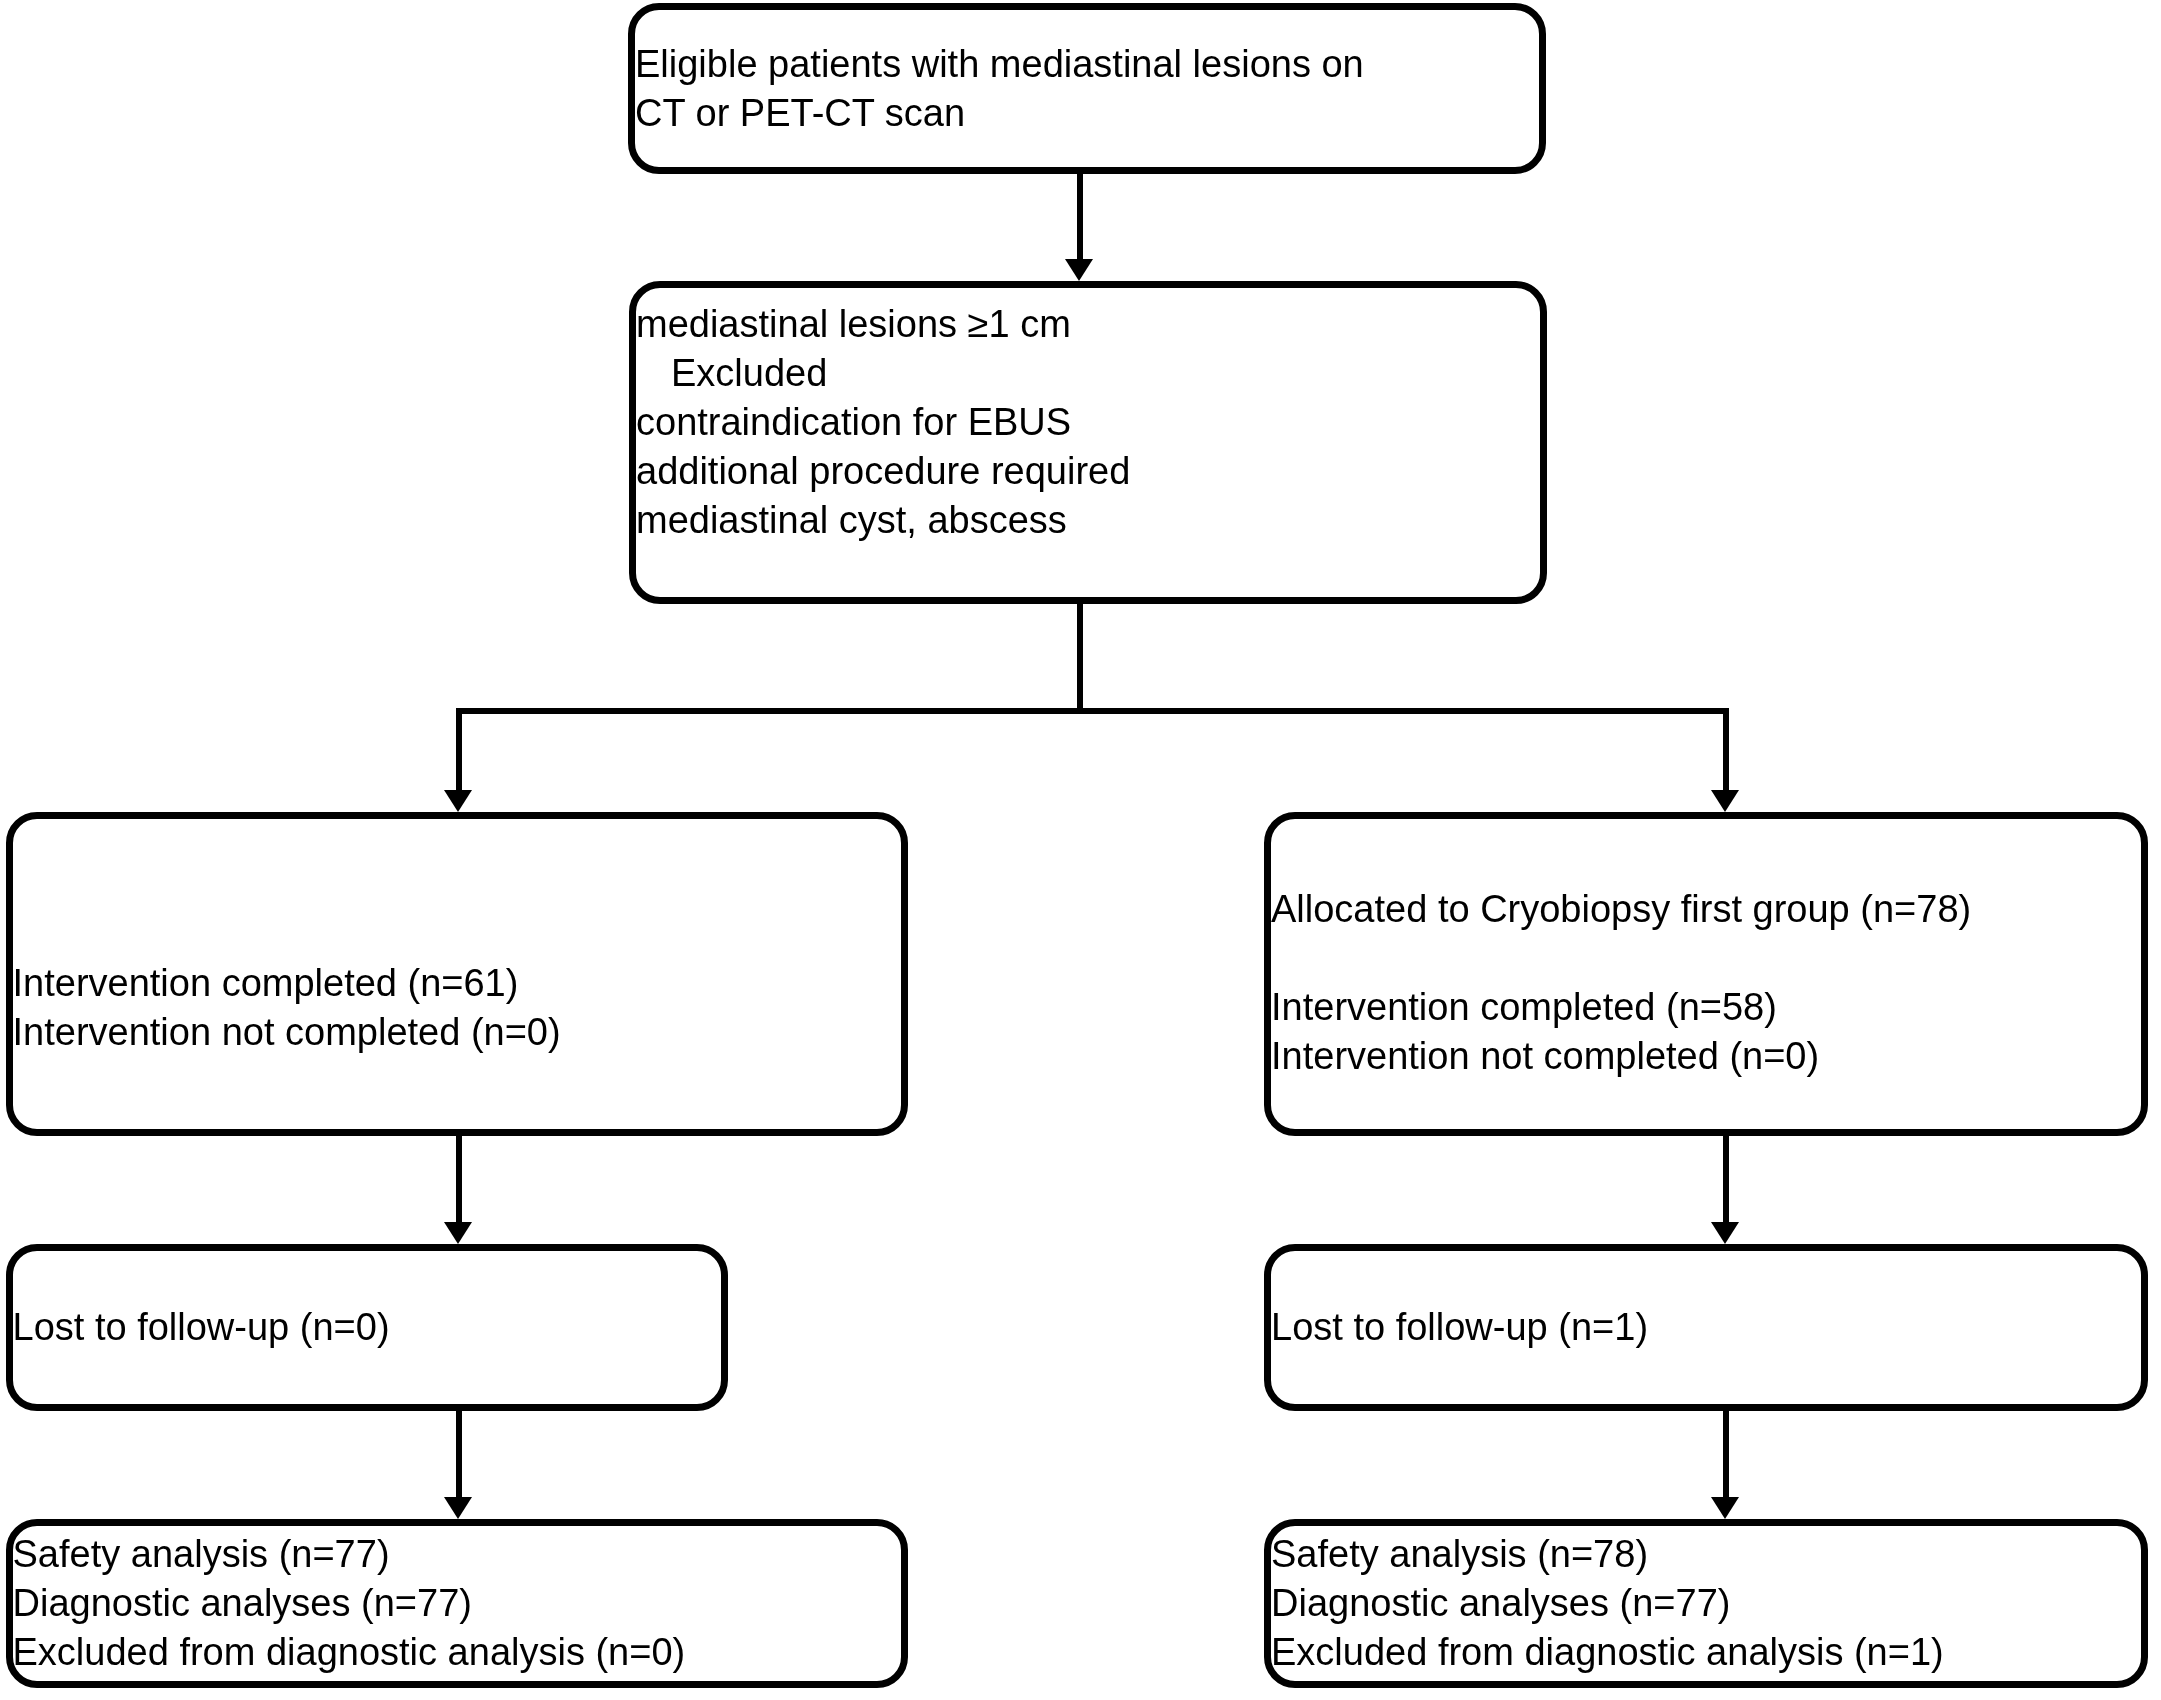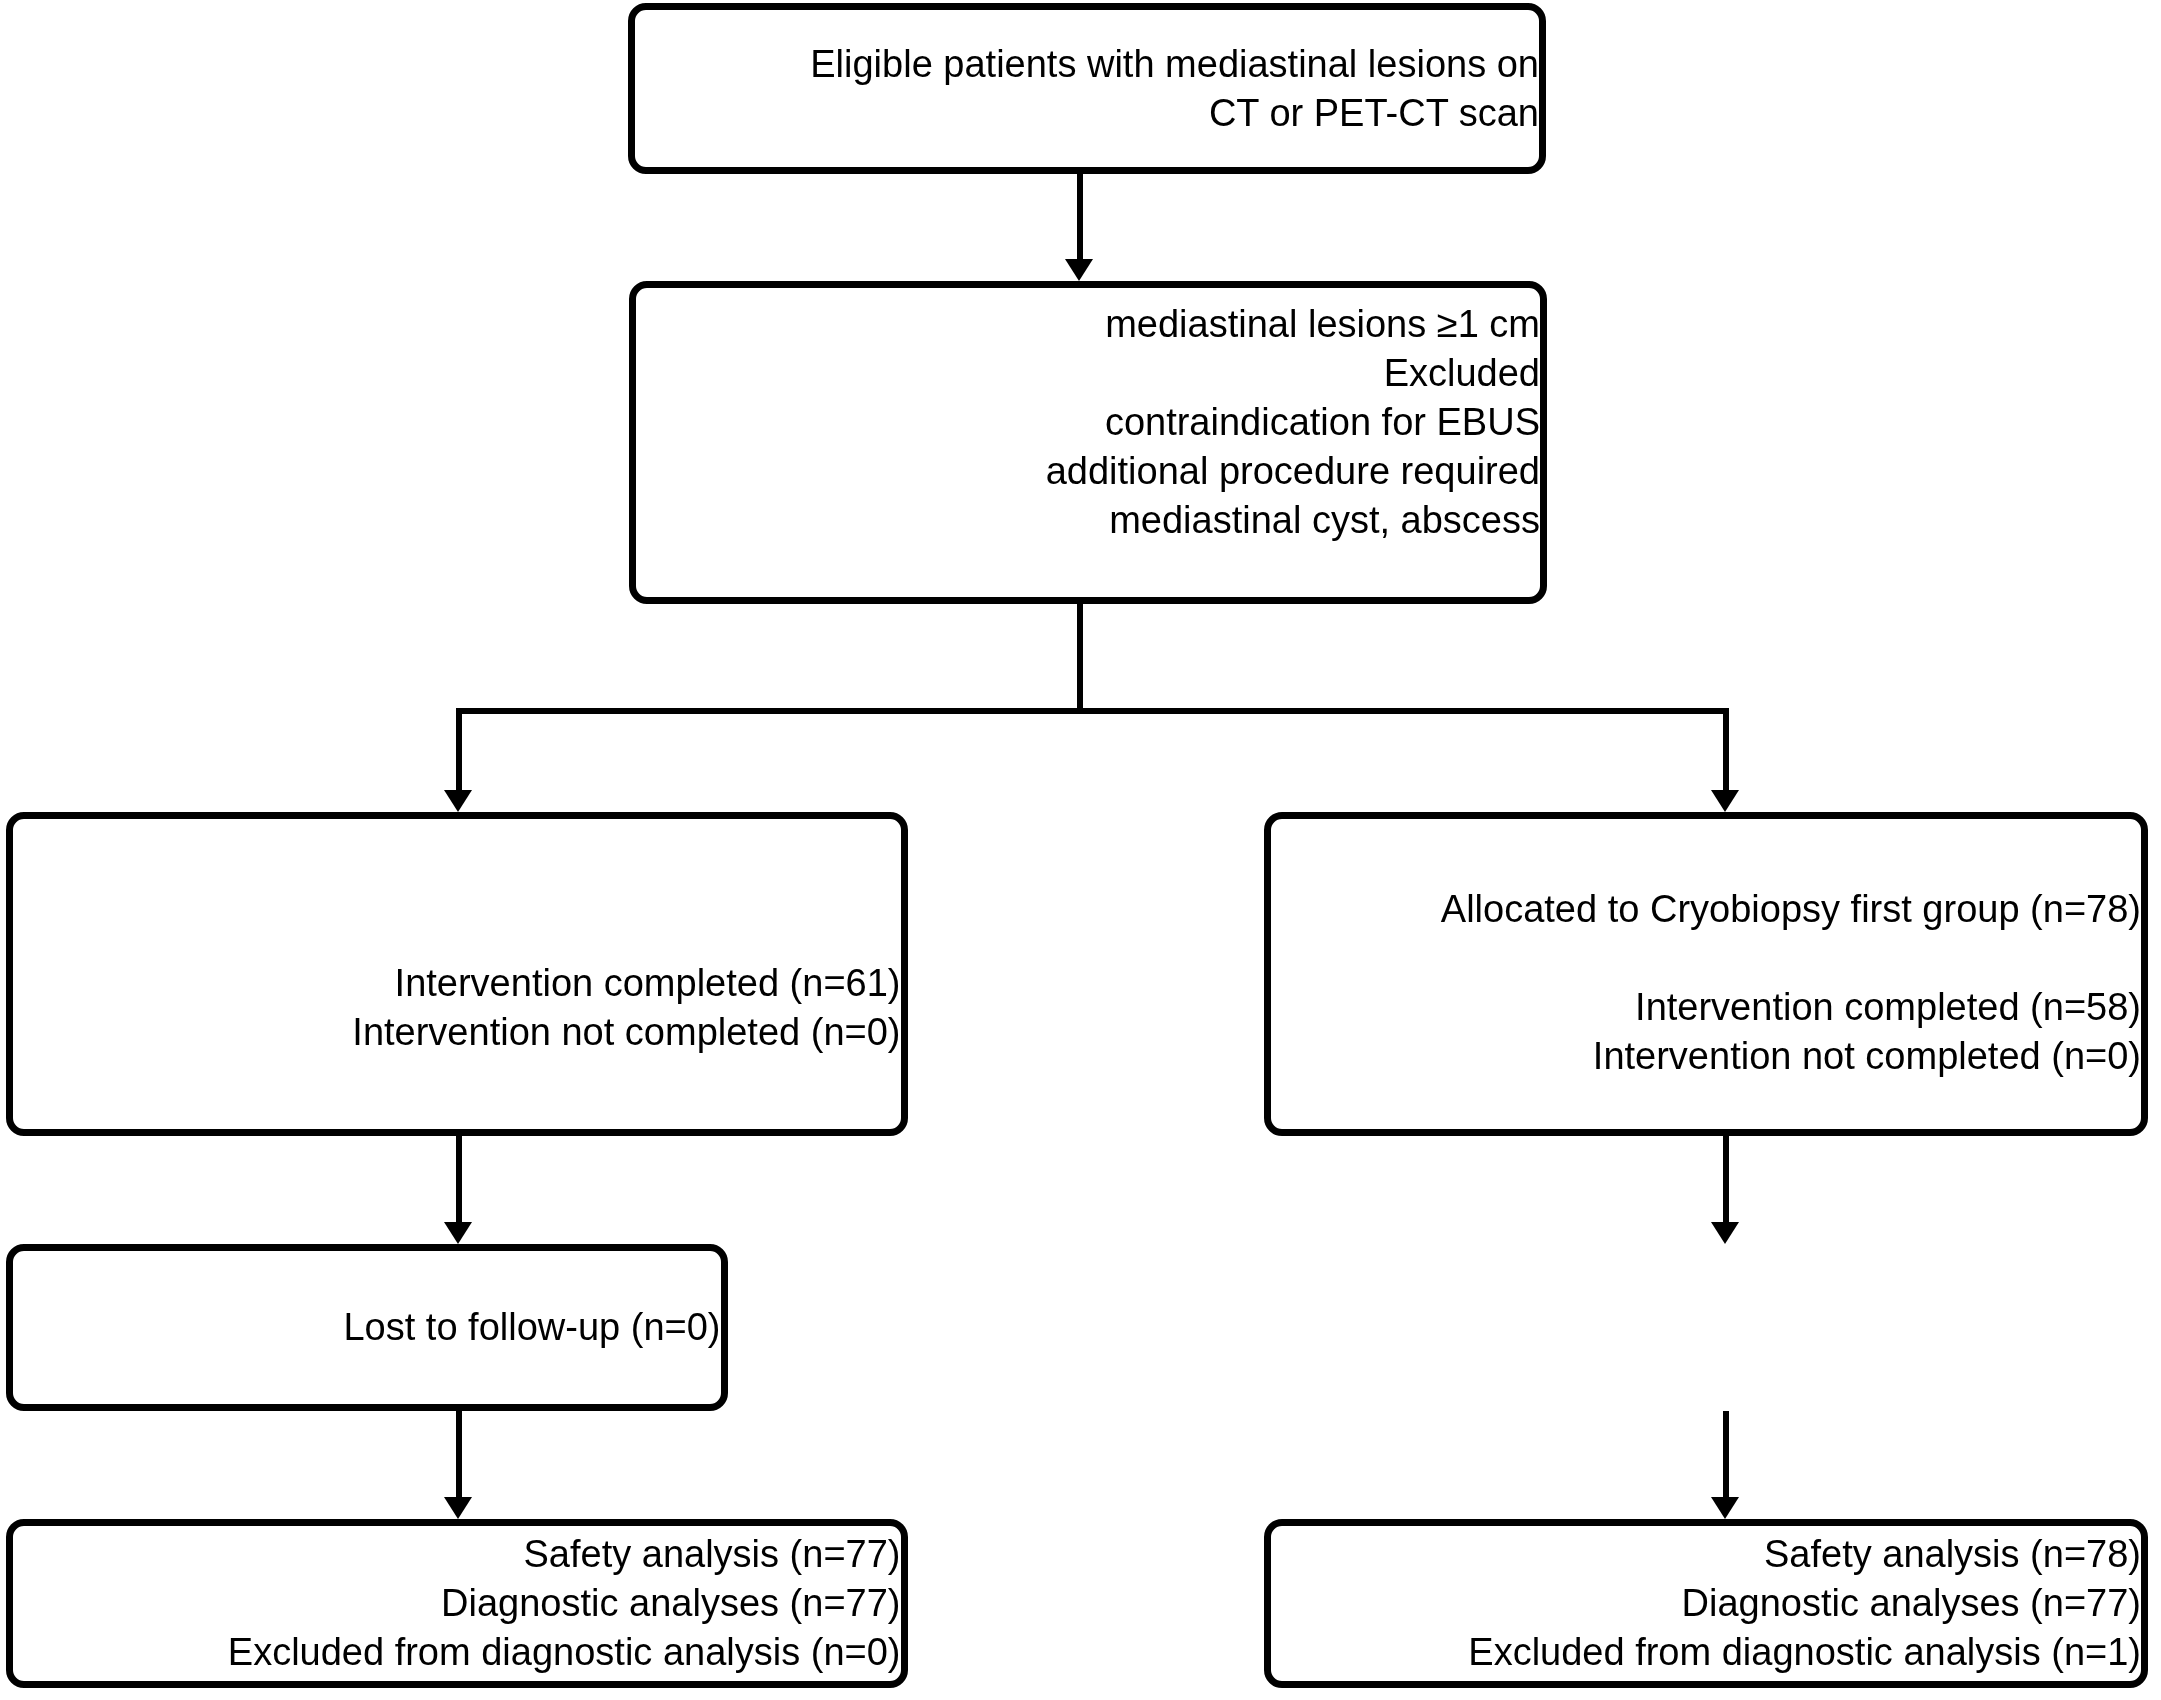--- a/index.html
+++ b/index.html
@@ -13,26 +13,26 @@
     font-family: "Liberation Sans", "DejaVu Sans", sans-serif;
     font-size: 38px;
     line-height: 49px;
     font-weight: 400;
     color: #000000;
   }
 
   .box {
     position: absolute;
     border: 7.5px solid #000000;
-    border-radius: 18px;
+    border-radius: 31px;
     background: #ffffff;
     display: flex;
     flex-direction: column;
     justify-content: center;
-    align-items: flex-end;
+    align-items: flex-start;
     overflow: hidden;
   }
 
   .line { min-height: 49px; }
   .t-center { text-align: center; }
   .t-left { text-align: left; padding-left: 35px; }
   .spacer { height: 49px; }
 
   
   .box-eligible  { left: 628px;  top: 3.4px;    width: 918px; height: 171px; }
@@ -117,20 +117,23 @@
   </div>
 
   <div class="vline c3l-line"></div>
   <div class="ahead c3l-head"></div>
   <div class="vline c3r-line"></div>
   <div class="ahead c3r-head"></div>
 
   <div class="box box-lost-l">
     <div class="line t-center">Lost to follow-up (n=0)</div>
   </div>
+  <div class="box box-lost-r">
+    <div class="line t-center">Lost to follow-up (n=1)</div>
+  </div>
 
   <div class="vline c4l-line"></div>
   <div class="ahead c4l-head"></div>
   <div class="vline c4r-line"></div>
   <div class="ahead c4r-head"></div>
 
   <div class="box box-safety-l">
     <div class="line t-center">Safety analysis (n=77)</div>
     <div class="line t-center">Diagnostic analyses (n=77)</div>
     <div class="line t-center">Excluded from diagnostic analysis (n=0)</div>

